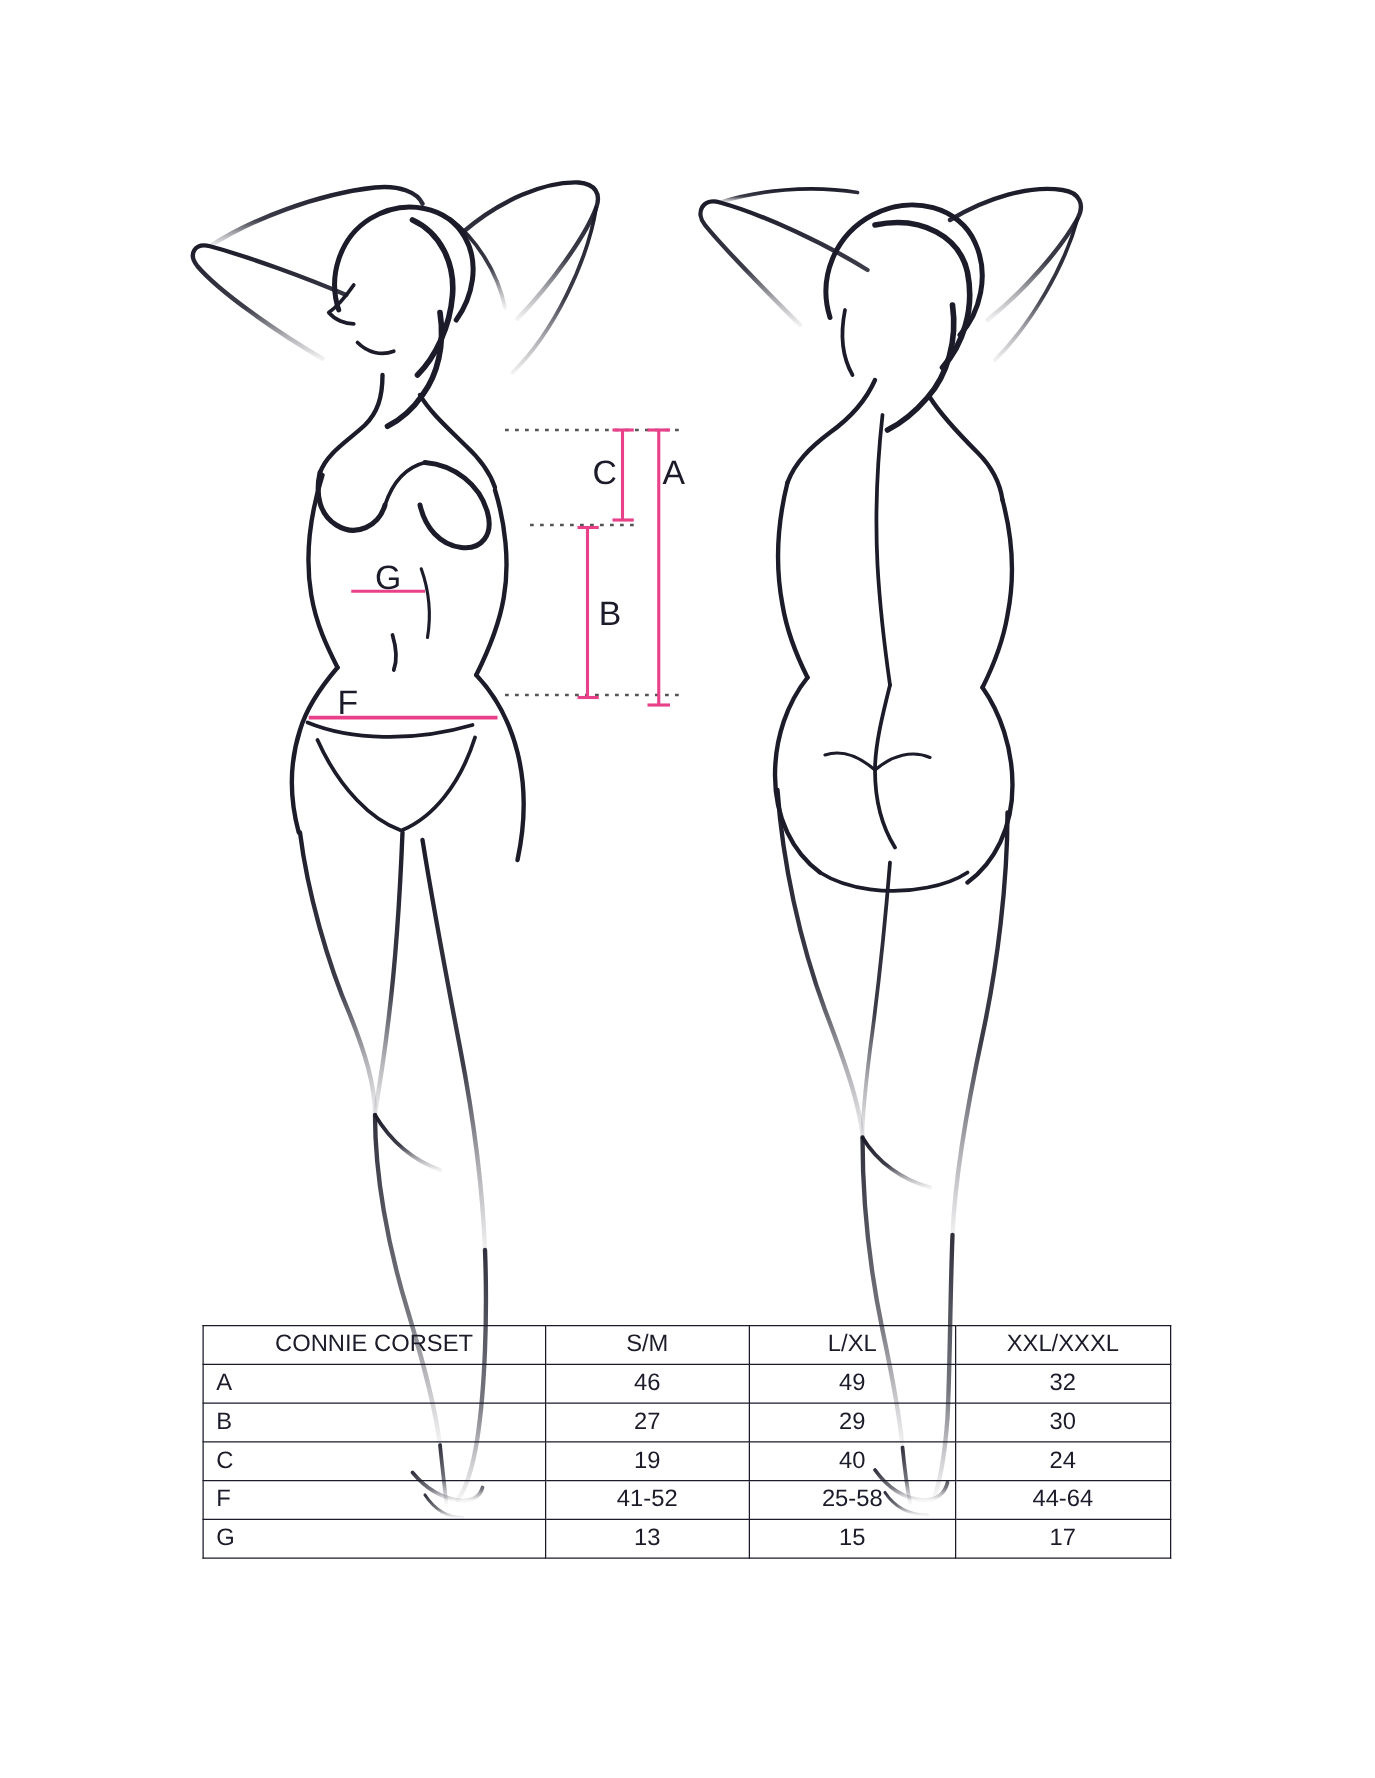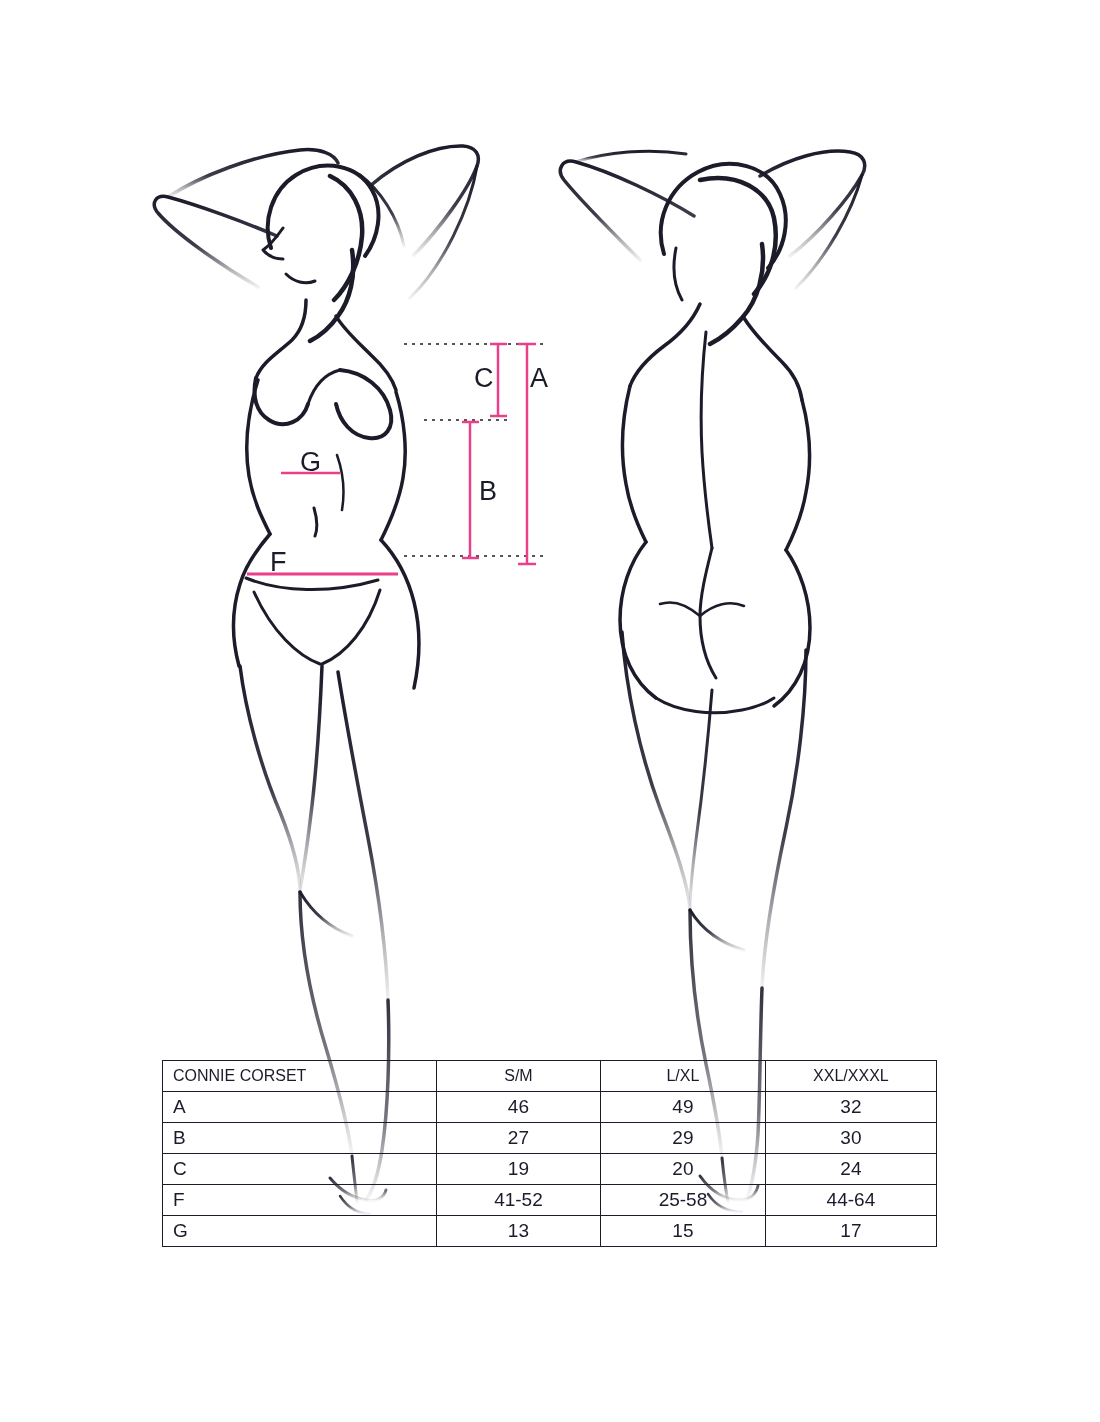--- a/index.html
+++ b/index.html
@@ -61,21 +61,22 @@
   }
   #size-table td.name-col {
     width: 285px;
     text-align: left;
   }
   #size-table td.val-col {
     width: 163px;
     text-align: center;
   }
   #size-table tr.header-row td {
-    font-size: 16px;
+    font-size: 19px;
+    text-align: center;
   }
 </style>
 </head>
 <body>
 
 <div id="page">
 
   <svg id="figures" viewBox="0 0 1100 1422" xmlns="http://www.w3.org/2000/svg">
     <defs>
       <linearGradient id="fadeDark" x1="0" y1="0" x2="0" y2="1">
@@ -220,21 +221,21 @@
       </tr>
       <tr>
         <td class="name-col">B</td>
         <td class="val-col">27</td>
         <td class="val-col">29</td>
         <td class="val-col">30</td>
       </tr>
       <tr>
         <td class="name-col">C</td>
         <td class="val-col">19</td>
-        <td class="val-col">20</td>
+        <td class="val-col">40</td>
         <td class="val-col">24</td>
       </tr>
       <tr>
         <td class="name-col">F</td>
         <td class="val-col">41-52</td>
         <td class="val-col">25-58</td>
         <td class="val-col">44-64</td>
       </tr>
       <tr>
         <td class="name-col">G</td>

